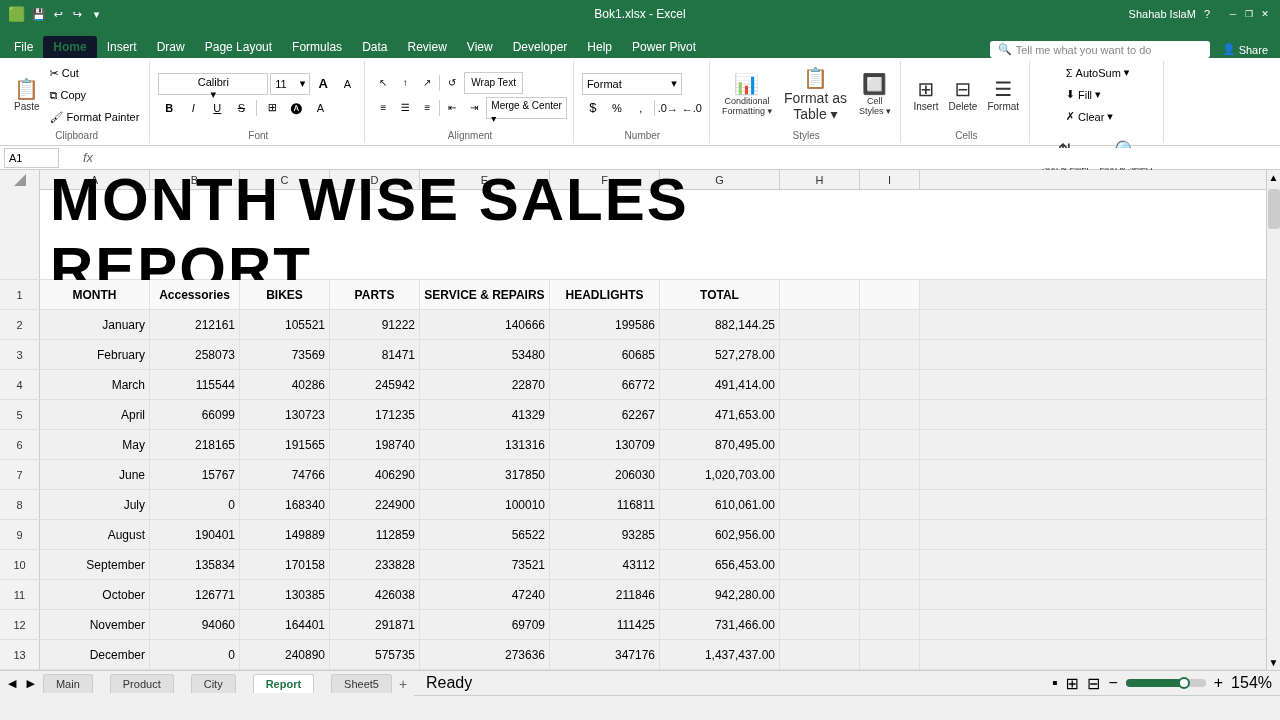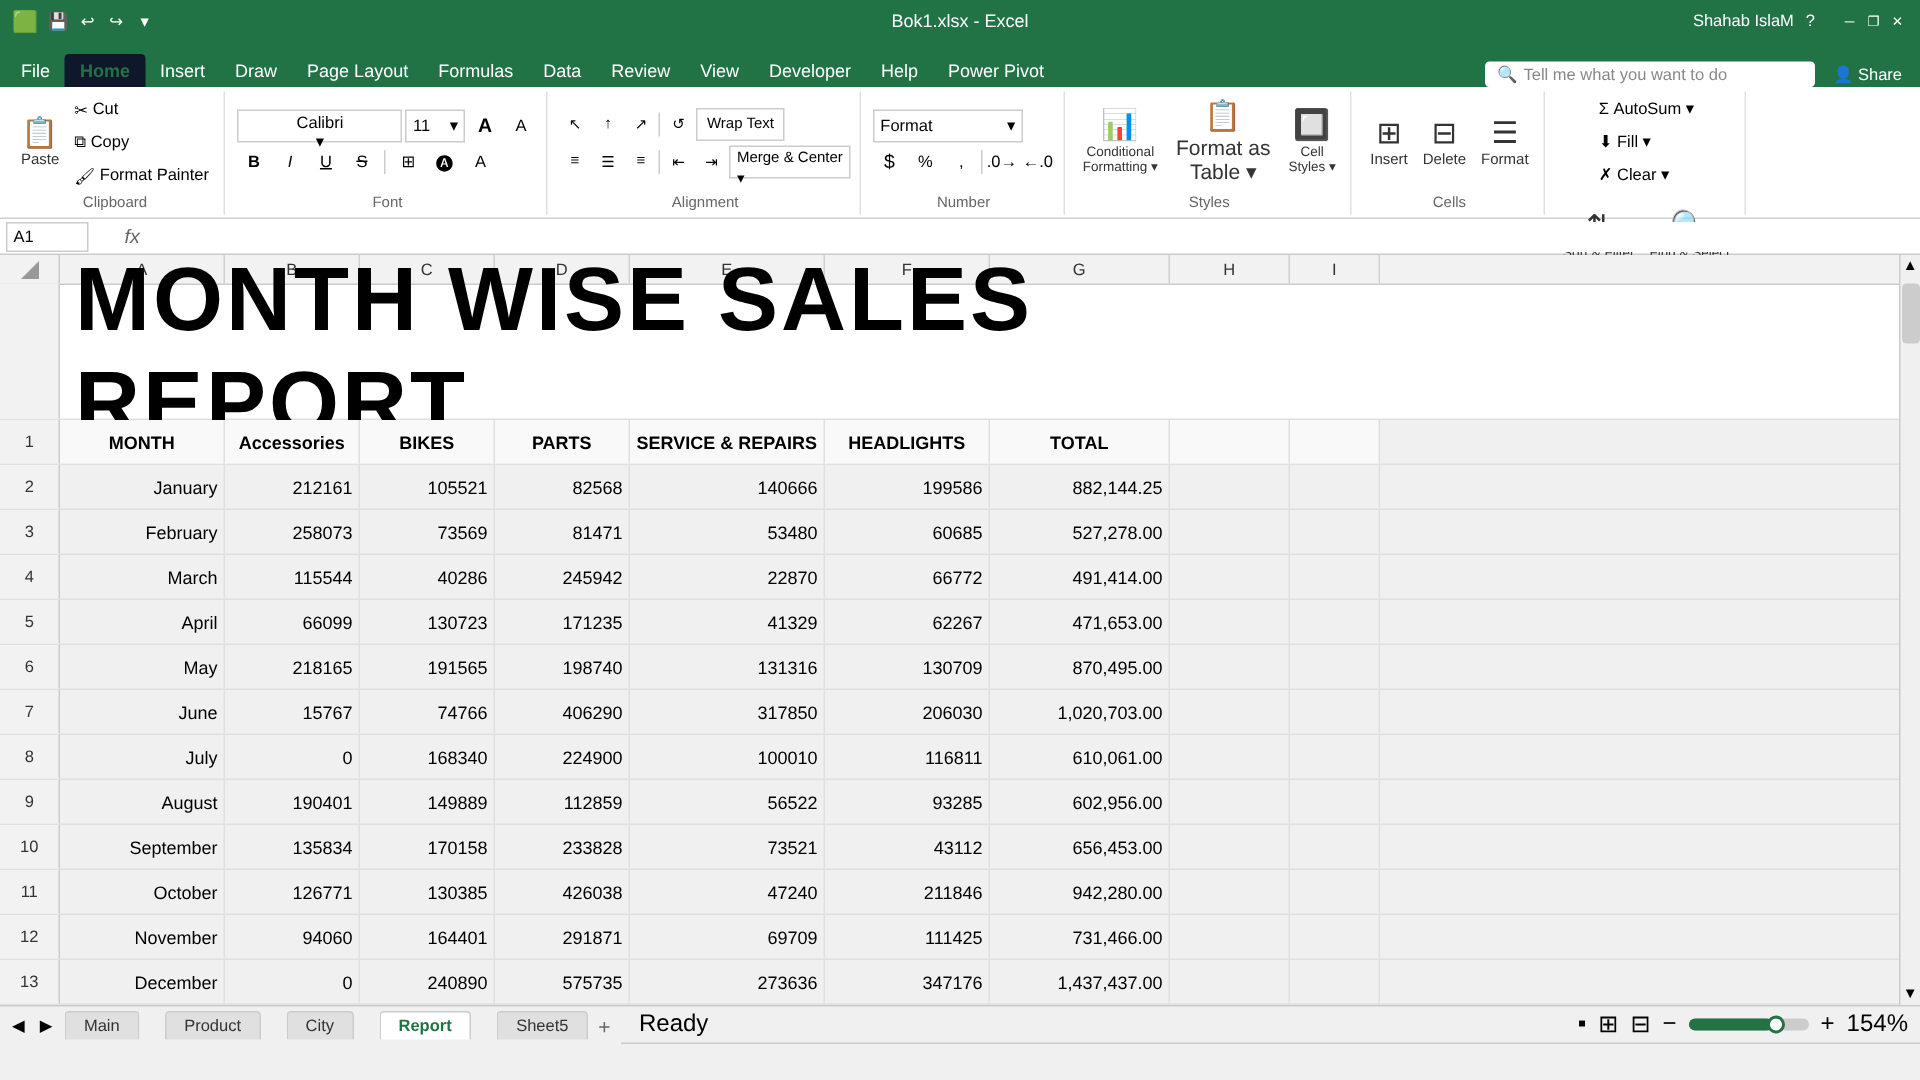--- a/index.html
+++ b/index.html
@@ -605,21 +605,21 @@
       <div class="cell col-H header-cell"></div>
       <div class="cell col-I header-cell"></div>
     </div>
 
     <div id="data-rows">
         <div class="grid-row row-height-normal">
     <div class="row-num">2</div>
     <div class="cell col-A text-right">January</div>
     <div class="cell col-B text-right">212161</div>
     <div class="cell col-C text-right">105521</div>
-    <div class="cell col-D text-right">82568</div>
+    <div class="cell col-D text-right">91222</div>
     <div class="cell col-E text-right">140666</div>
     <div class="cell col-F text-right">199586</div>
     <div class="cell col-G text-right">882,144.25</div>
     <div class="cell col-H"></div>
     <div class="cell col-I"></div>
   </div>
         <div class="grid-row row-height-normal">
     <div class="row-num">3</div>
     <div class="cell col-A text-right">February</div>
     <div class="cell col-B text-right">258073</div>

